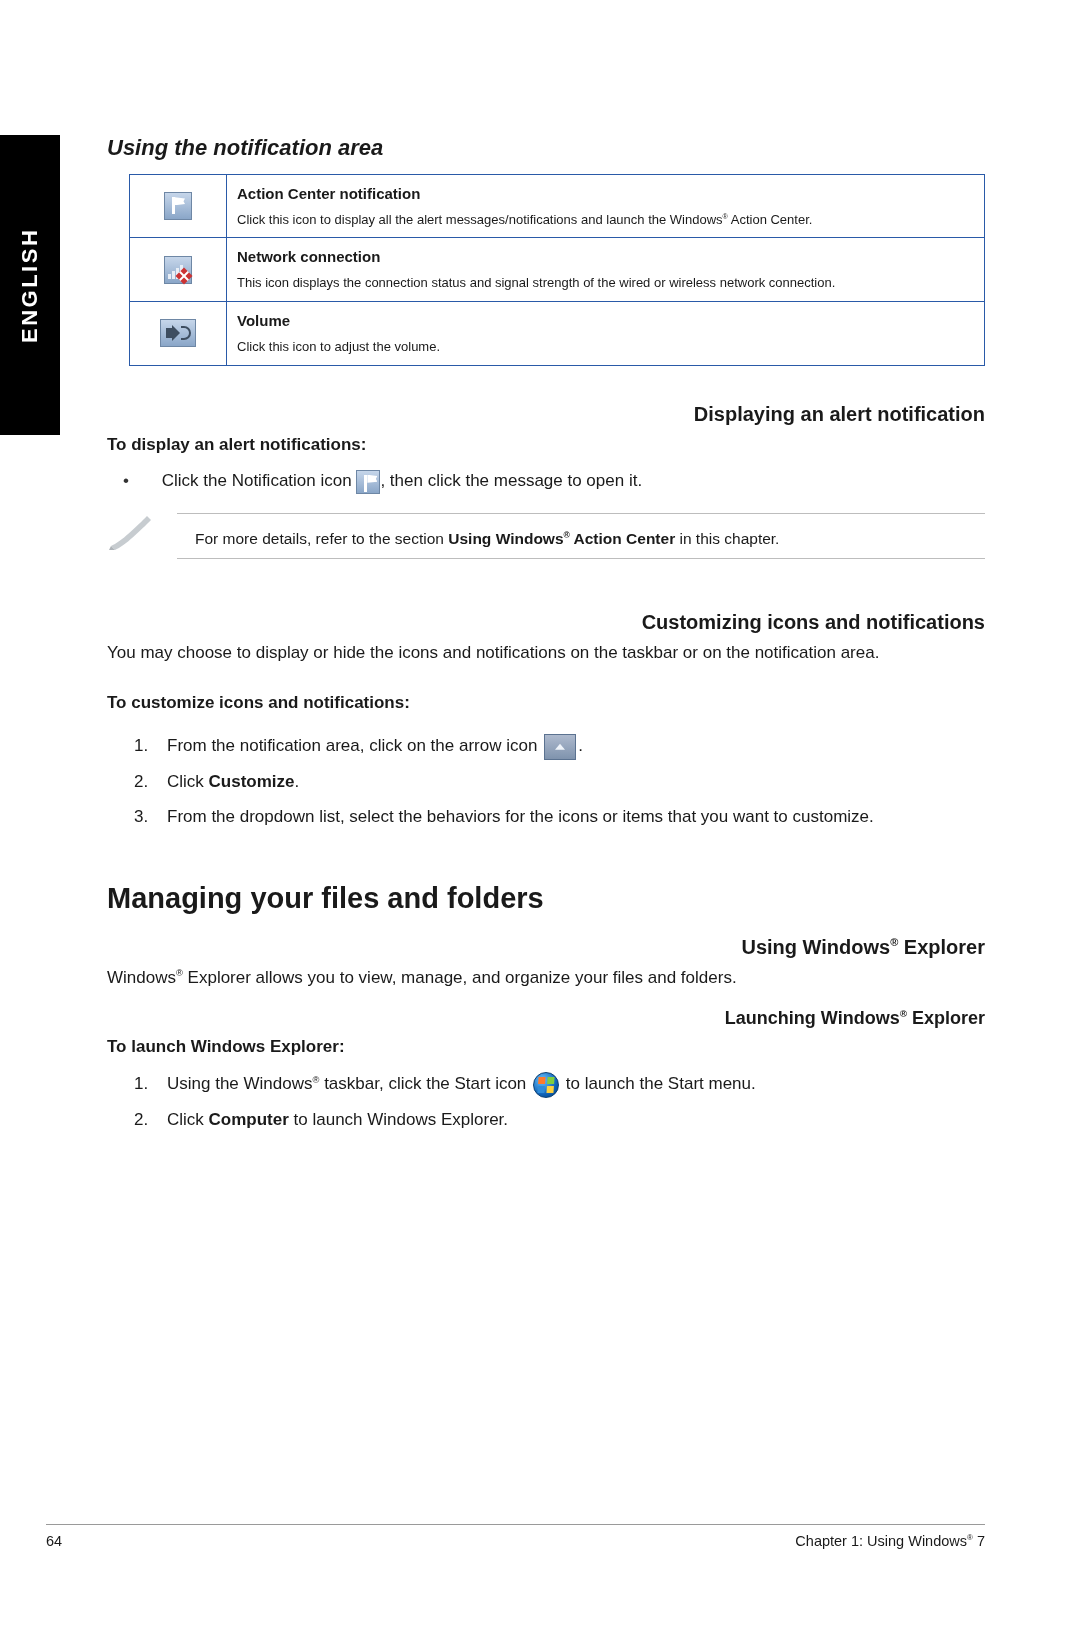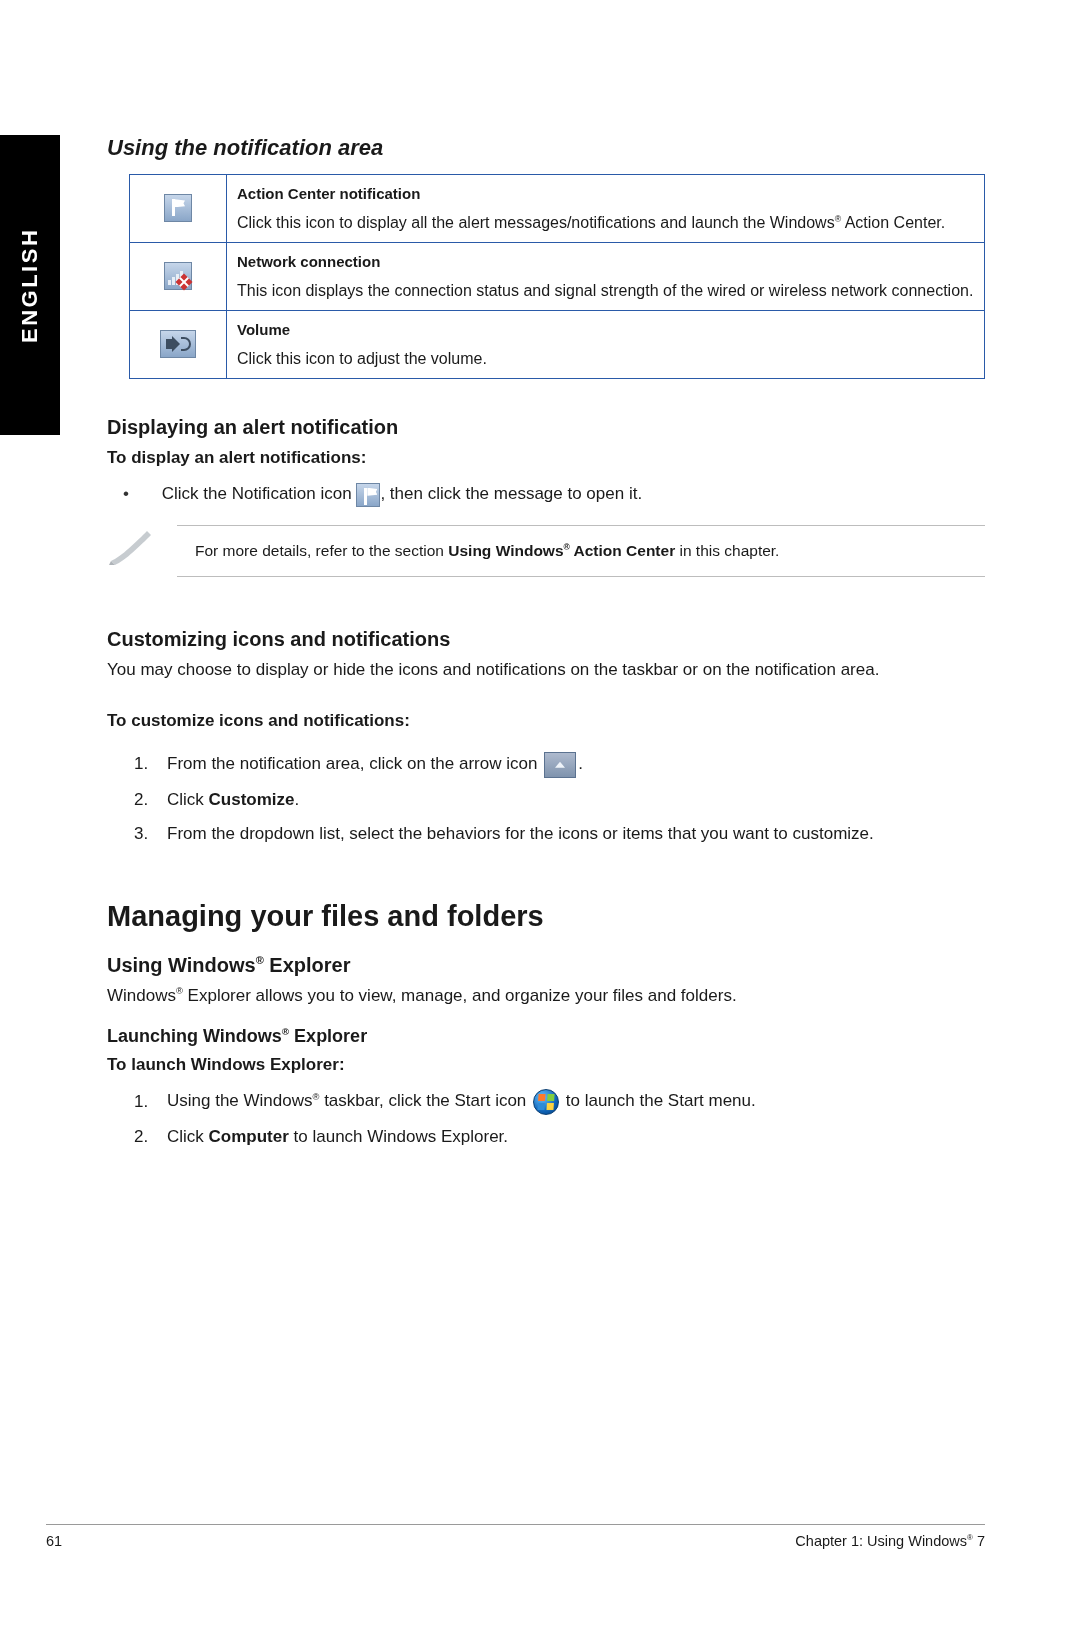--- a/index.html
+++ b/index.html
@@ -56,20 +56,21 @@
   }
   h2.section-lg {
     font-size: 29px;
     font-weight: 700;
     margin: 48px 0 10px 0;
   }
   h3.sub {
     font-size: 20px;
     font-weight: 700;
     margin: 34px 0 4px 0;
+    text-align: right;
   }
   h4.subsub {
     font-size: 17px;
     font-weight: 700;
     margin: 4px 0 12px 0;
   }
   p.body {
     margin: 0 0 14px 0;
   }
 
@@ -91,21 +92,21 @@
     text-align: center;
     vertical-align: middle;
     padding: 10px 0;
   }
   table.notif .row-title {
     font-weight: 700;
     margin-bottom: 6px;
     font-size: 15px;
   }
   table.notif .row-desc {
-    font-size: 16px;
+    font-size: 13px;
   }
 
   
   .tray-icon {
     display: inline-block;
     width: 26px;
     height: 26px;
     background: linear-gradient(#c6d6ea, #8aa6c8);
     border: 1px solid #6e87a5;
     position: relative;
@@ -197,21 +198,21 @@
   .note .pen {
     width: 70px;
     flex: 0 0 70px;
     text-align: left;
   }
   .note .pen svg { opacity:.55; }
   .note .txt {
     flex: 1;
     border-top: 1px solid #bdbdbd;
     border-bottom: 1px solid #bdbdbd;
-    padding: 14px 0 14px 18px;
+    padding: 14px 0 8px 18px;
     font-size: 15.5px;
   }
 
   
   .arrow-btn {
     display:inline-block;
     width: 30px; height: 24px;
     background: linear-gradient(#aebace,#7f93ad);
     border:1px solid #5b7290;
     vertical-align: middle;
@@ -360,19 +361,19 @@
         <span>Using the Windows</span><sup class="reg">®</sup><span> taskbar, click the Start icon </span><span class="start-orb"></span><span> to launch the Start menu.</span>
       </li>
       <li>
         <span>Click </span><b>Computer</b><span> to launch Windows Explorer.</span>
       </li>
     </ol>
 
   </div>
 
   <div class="footer">
-    <span>61</span>
+    <span>64</span>
     <span>
       <span>Chapter 1: Using Windows</span><sup class="reg">®</sup><span> 7</span>
     </span>
   </div>
 
 </div>
 
 </body></html>

